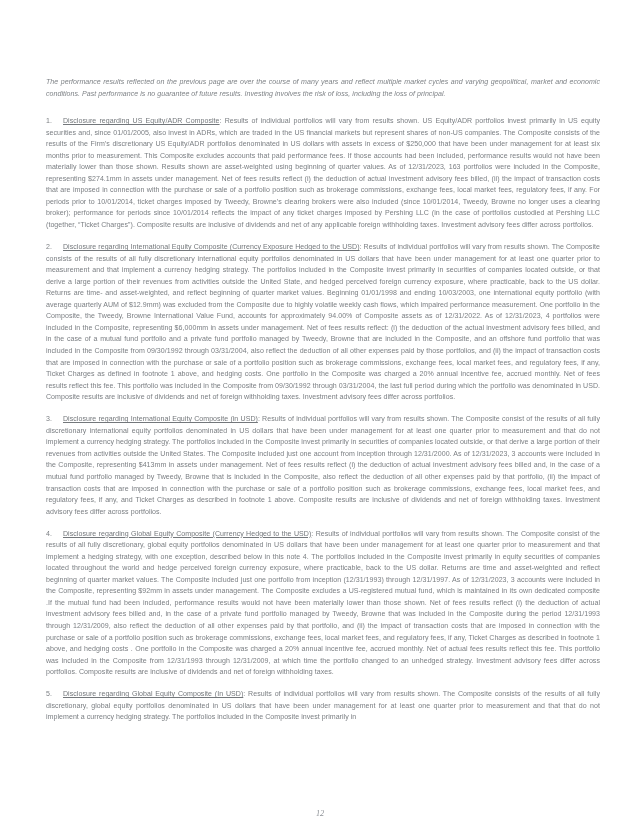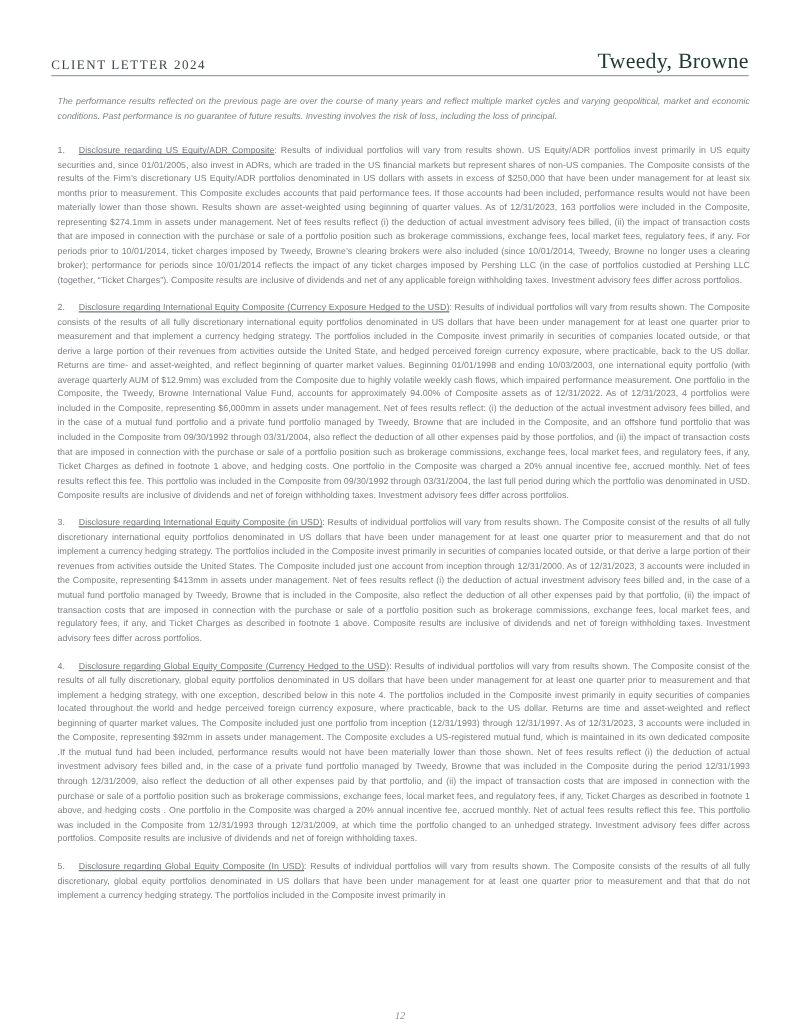--- a/index.html
+++ b/index.html
@@ -100,24 +100,20 @@
     font-style: italic;
     font-size: 8.2px;
     color: #8d9196;
   }
 </style>
 </head>
 <body>
 
 <div class="page">
 
-  <div class="page-header">
-    <div class="header-left">CLIENT LETTER 2024</div>
-    <div class="header-right">Tweedy, Browne</div>
-  </div>
 
   <div class="content">
 
     <p class="intro">The performance results reflected on the previous page are over the course of many years and reflect multiple market cycles and varying geopolitical, market and economic conditions. Past performance is no guarantee of future results. Investing involves the risk of loss, including the loss of principal.</p>
 
     <p class="note">
       <span class="num">1.</span><span class="note-title">Disclosure regarding US Equity/ADR Composite</span><span>: Results of individual portfolios will vary from results shown. US Equity/ADR portfolios invest primarily in US equity securities and, since 01/01/2005, also invest in ADRs, which are traded in the US financial markets but represent shares of non-US companies. The Composite consists of the results of the Firm’s discretionary US Equity/ADR portfolios denominated in US dollars with assets in excess of $250,000 that have been under management for at least six months prior to measurement.  This Composite excludes accounts that paid performance fees.  If those accounts had been included, performance results would not have been materially lower than those shown.  Results shown are asset-weighted using beginning of quarter values. As of 12/31/2023, 163 portfolios were included in the Composite, representing $274.1mm in assets under management.  Net of fees results reflect (i) the deduction of actual investment advisory fees billed, (ii) the impact of transaction costs that are imposed in connection with the purchase or sale of a portfolio position such as brokerage commissions, exchange fees, local market fees, regulatory fees, if any. For periods prior to 10/01/2014, ticket charges imposed by Tweedy, Browne’s clearing brokers were also included (since 10/01/2014, Tweedy, Browne no longer uses a clearing broker); performance for periods since 10/01/2014 reflects the impact of any ticket charges imposed by Pershing LLC (in the case of portfolios custodied at Pershing LLC (together, “Ticket Charges”). Composite results are inclusive of dividends and net of any applicable foreign withholding taxes. Investment advisory fees differ across portfolios.</span>
     </p>
 
     <p class="note">

